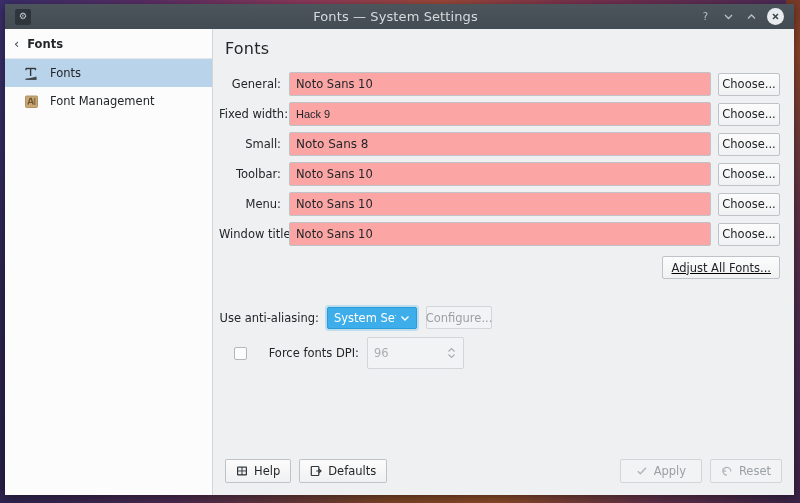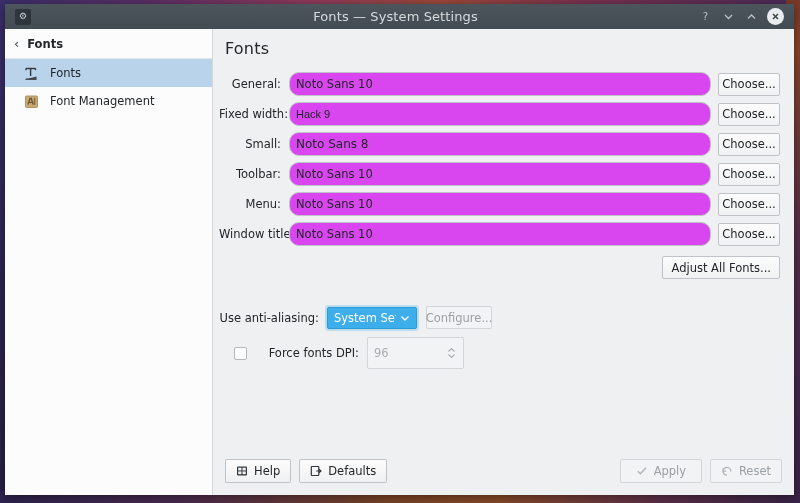--- a/index.html
+++ b/index.html
@@ -194,23 +194,23 @@
     min-width: 62px;
     text-align: right;
     font-size: 11.5px;
     color: #232629;
     padding-right: 8px;
     white-space: nowrap;
   }
   .field {
     flex: 1;
     height: 22px;
-    background: #d946ef;
+    background: #fca5a5;
     border: 1px solid #bfc3c7;
-    border-radius: 10px;
+    border-radius: 2px;
     display: flex;
     align-items: center;
     padding: 0 6px;
     font-size: 11.5px;
     color: #232629;
     min-width: 0;
     overflow: hidden;
     white-space: nowrap;
   }
   .field.small-text { font-size: 12px; }
@@ -239,20 +239,21 @@
   .choose-btn {
     width: 62px;
     min-width: 62px;
     margin-left: 7px;
   }
   #adjust-row {
     display: flex;
     justify-content: flex-end;
     margin-top: 10px;
     padding-right: 0px;
+    text-decoration: underline;
   }
   #adjust-all-fonts {
     padding: 0 8px;
   }
 
   
   #aa-row {
     display: flex;
     align-items: center;
     margin-top: 27px;

